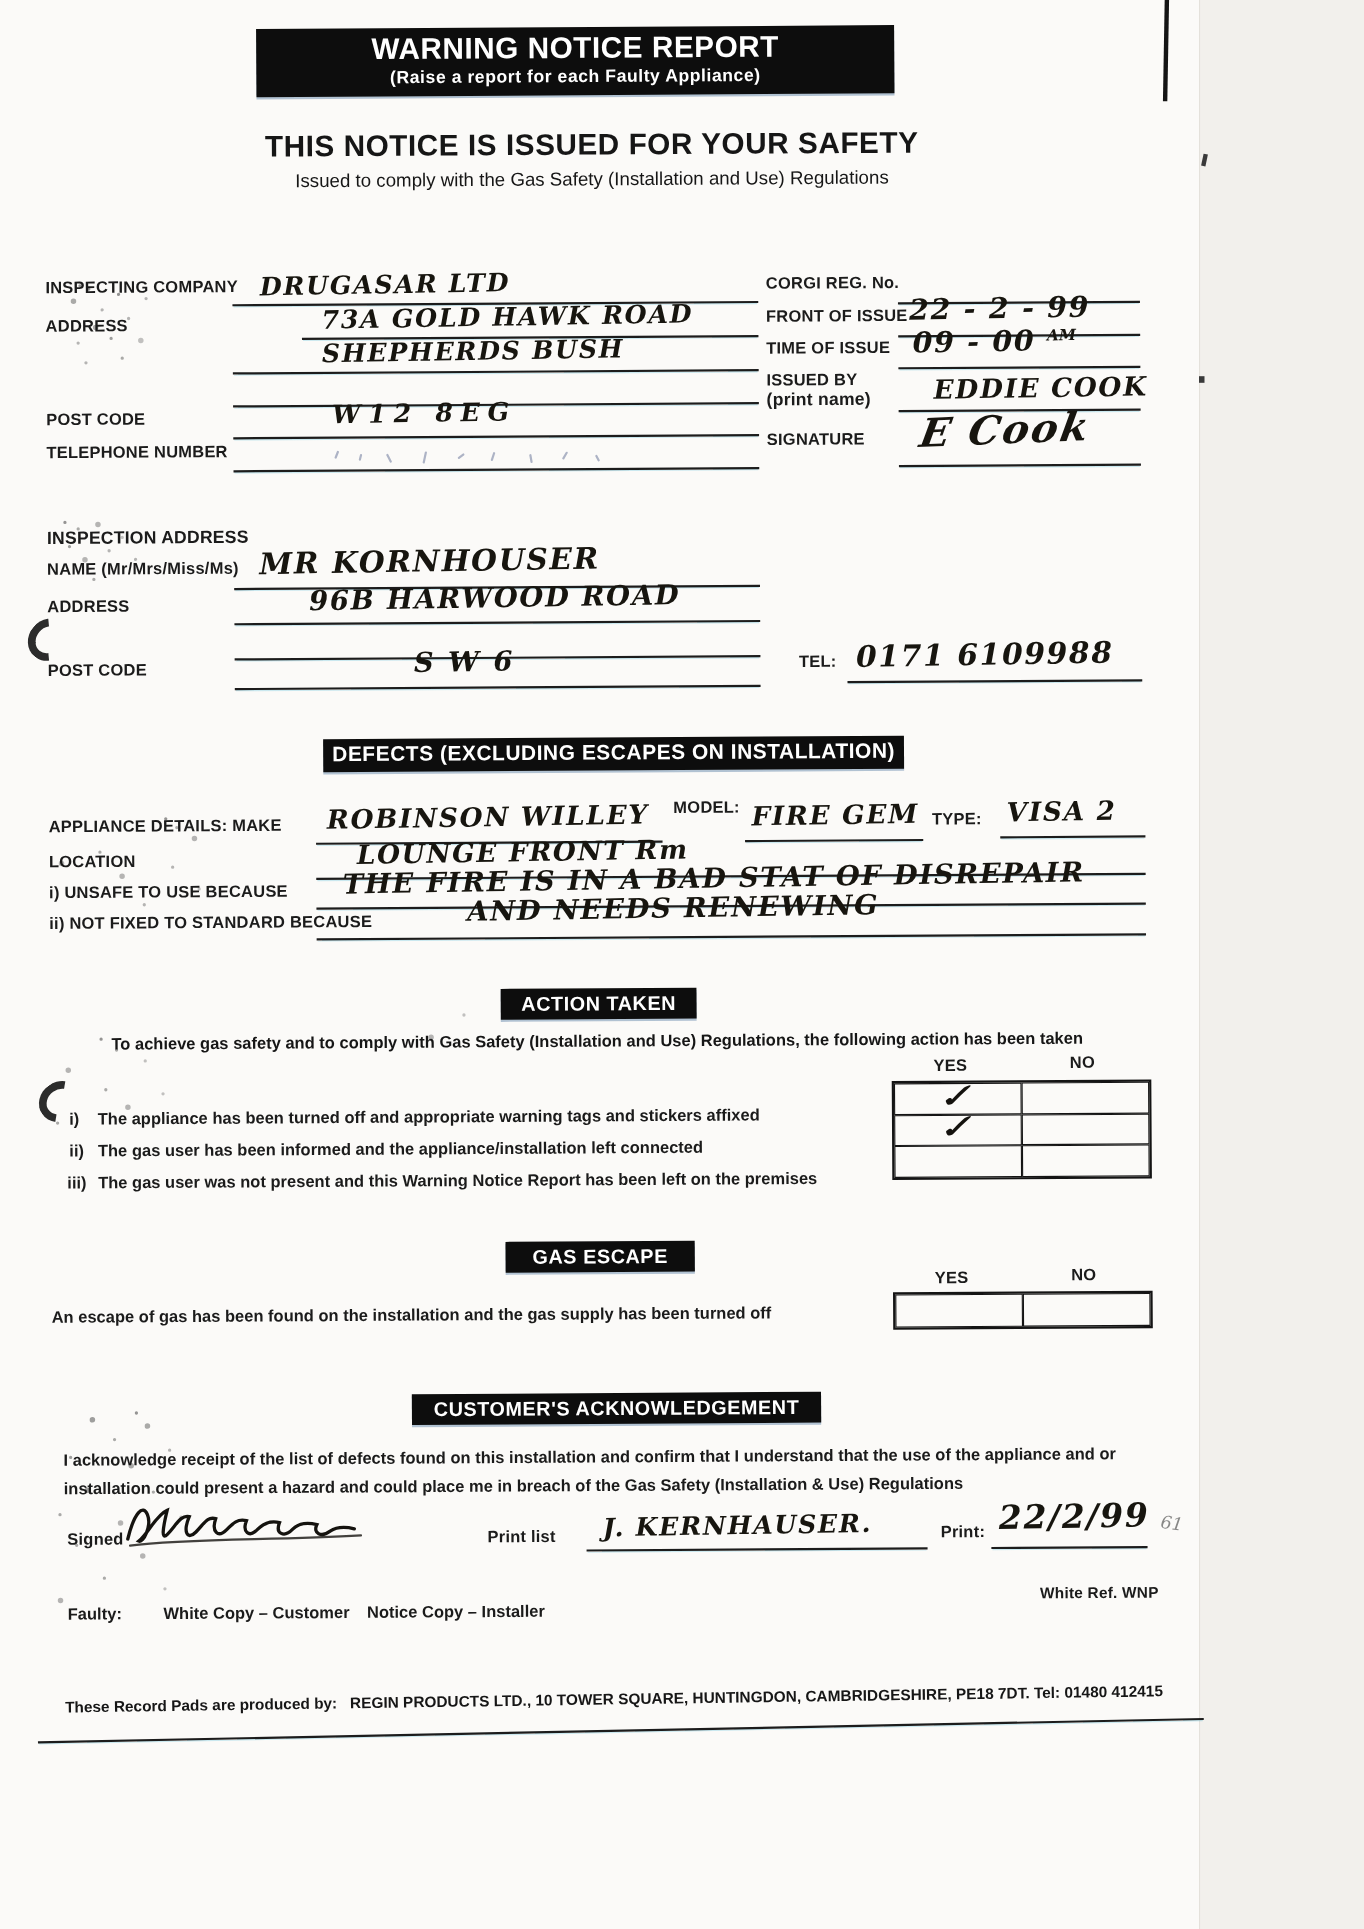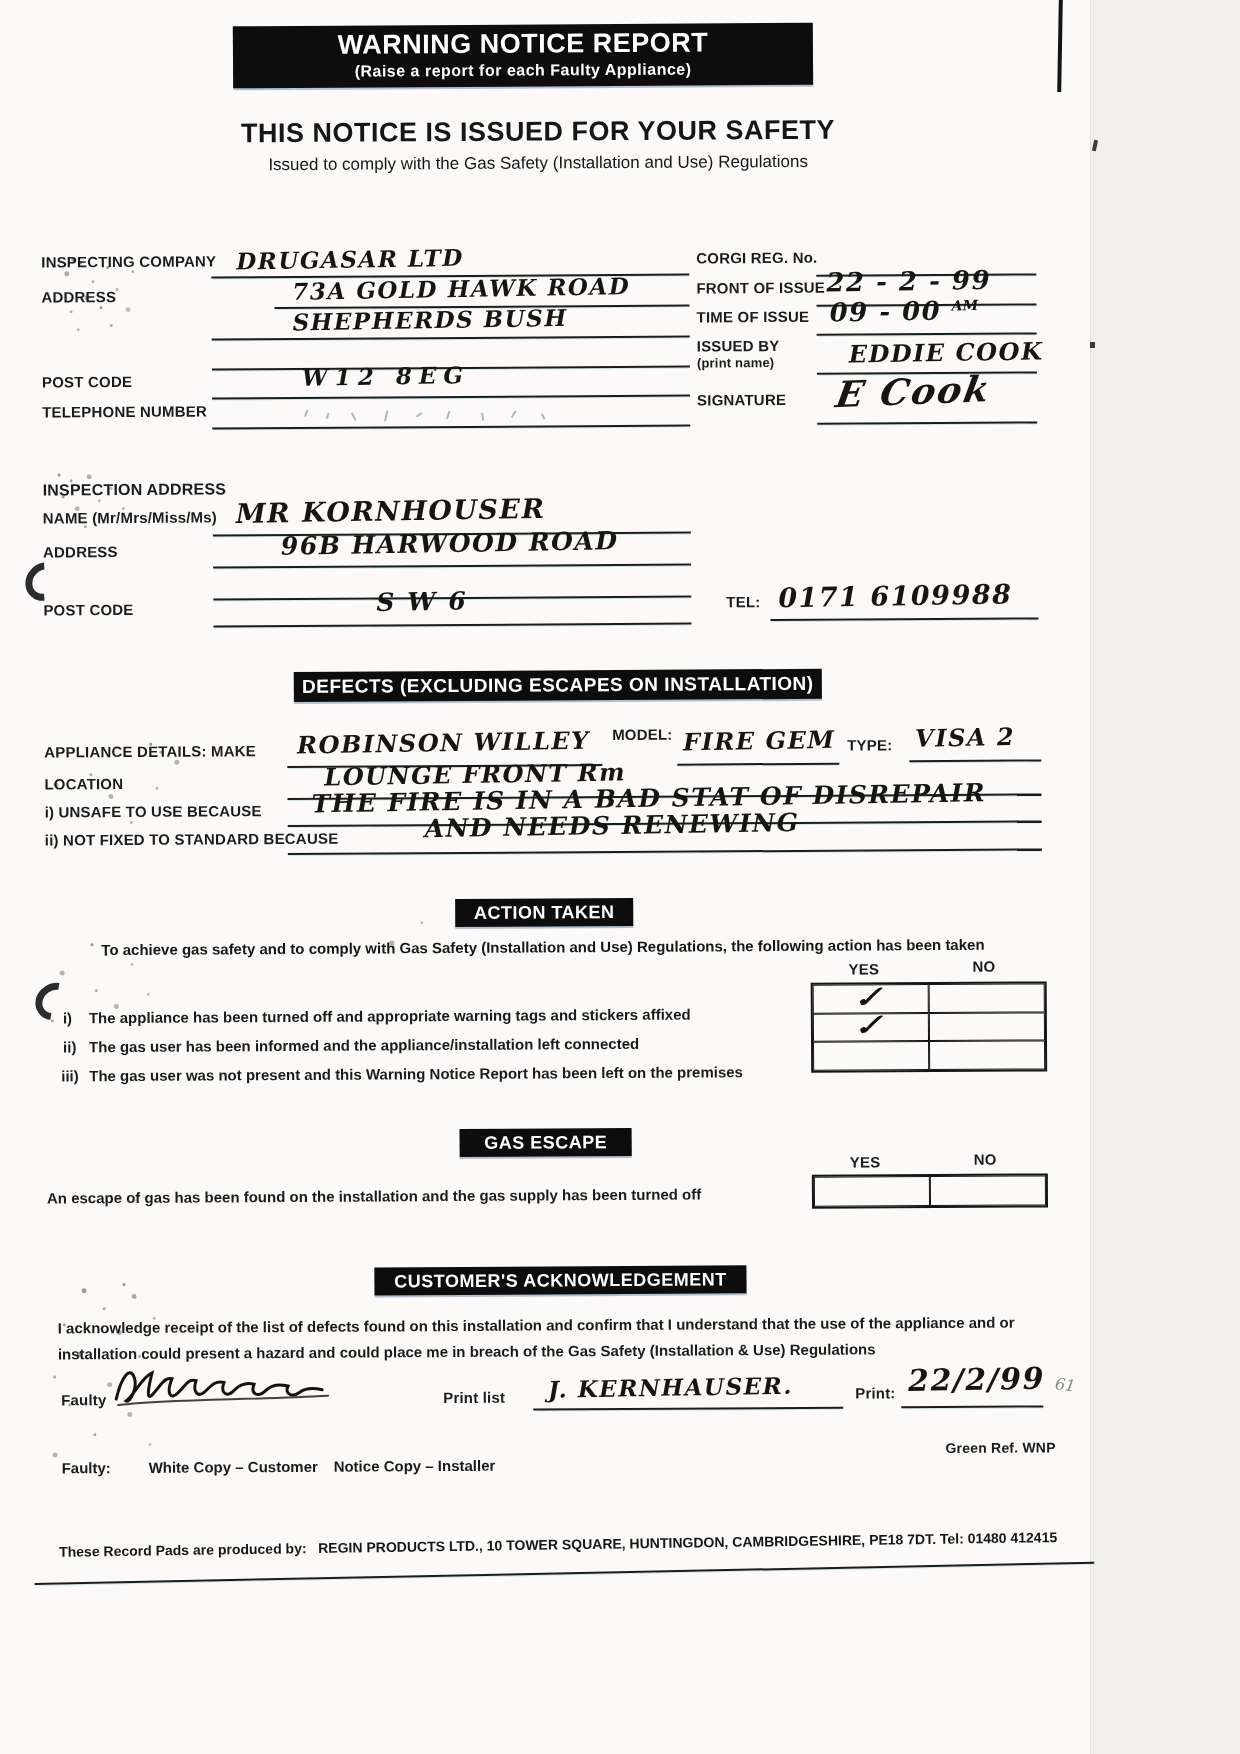--- a/index.html
+++ b/index.html
@@ -4,21 +4,21 @@
 <style>
   html,body { margin:0; padding:0; background:#d8d5d0; }
   .page {
     position:relative; width:1240px; height:1754px; margin:0 auto;
     background:#fbfaf8; overflow:hidden;
     font-family:"Liberation Sans", sans-serif; color:#161616;
   }
   .content { position:absolute; inset:0; transform:rotate(-0.35deg); transform-origin:50% 50%; }
   .abs { position:absolute; }
   .lbl { position:absolute; font-weight:700; font-size:15px; letter-spacing:0.2px; white-space:nowrap; color:#1b1b1b; }
-  .lbl-sm { font-size:13px; }
+  .lbl-sm { font-size:16px; }
   .bar { position:absolute; background:#0d0d0d; color:#ffffff; text-align:center; font-weight:700; letter-spacing:0.5px; box-shadow:0 2px 0 rgba(40,90,140,.35); }
   .bar .t1 { font-size:27px; line-height:33px; padding-top:3px; }
   .bar .t2 { font-size:16px; line-height:20px; }
   .center-txt { position:absolute; left:20px; width:1045px; text-align:center; }
   .fline { position:absolute; border-bottom:2px solid #1c1c1c; box-shadow:0 2px 0 -1px rgba(130,205,225,0.40); }
   .hw {
     position:absolute; font-family:"DejaVu Serif", serif; font-style:italic; font-weight:700;
     color:#17150f; letter-spacing:1.5px; white-space:nowrap; transform:rotate(-0.6deg);
     font-size:23px;
   }
@@ -170,34 +170,34 @@
     <div class="lbl" style="left:972px;top:1153px;">NO</div>
     <div class="tbl" style="left:810px;top:1176px;width:232px;height:30px;grid-template-columns:1fr 1fr;grid-template-rows:1fr;">
       <div class="cell"></div>
       <div class="cell"></div>
     </div>
     <div class="body-txt" style="left:45px;top:1186px;width:740px;">An escape of gas has been found on the installation and the gas supply has been turned off</div>
 
     <div class="bar" style="left:372px;top:1266px;width:372px;height:28px;font-size:18px;line-height:28px;">CUSTOMER'S ACKNOWLEDGEMENT</div>
     <div class="body-txt" style="left:55px;top:1312px;width:985px;line-height:26px;">I acknowledge receipt of the list of defects found on this installation and confirm that I understand that the use of the appliance and or installation could present a hazard and could place me in breach of the Gas Safety (Installation &amp; Use) Regulations</div>
 
-    <div class="lbl" style="left:58px;top:1388px;">Faulty</div>
+    <div class="lbl" style="left:58px;top:1388px;">Signed</div>
     <svg class="abs" style="left:105px;top:1352px;" width="250" height="60" viewBox="0 0 250 60">
       <path d="M8,44 C14,20 22,12 26,22 C30,32 22,48 18,46 C26,40 34,22 44,18 C40,34 38,46 44,40 C52,32 56,22 64,24 C58,38 62,46 70,38 C78,30 80,24 88,26 C84,38 90,44 98,36 C104,30 108,26 116,28 C112,38 118,44 126,36 C132,30 138,28 146,30 C142,40 150,44 158,36 C164,30 172,30 180,32 C176,40 184,44 192,38 C198,34 206,34 214,36" stroke="#15130f" stroke-width="3" fill="none" stroke-linecap="round"></path>
       <path d="M10,50 C60,44 140,46 220,42" stroke="#15130f" stroke-width="2" fill="none" stroke-linecap="round" opacity="0.8"></path>
     </svg>
     <div class="lbl" style="left:440px;top:1388px;">Print list</div>
     <div class="fline" style="left:530px;top:1388px;width:310px;height:20px;"></div>
     <div class="hw" style="left:545px;top:1374px;font-size:23px;">J. KERNHAUSER.</div>
     <div class="lbl" style="left:852px;top:1386px;">Print:</div>
     <div class="fline" style="left:898px;top:1388px;width:142px;height:20px;"></div>
     <div class="hw" style="left:905px;top:1364px;font-size:30px;">22/2/99</div>
     <div class="margin-mark" style="left:1052px;top:1378px;transform:rotate(8deg);">61</div>
 
-    <div class="lbl" style="left:942px;top:1442px;font-size:14px;">Green Ref. WNP</div>
+    <div class="lbl" style="left:942px;top:1442px;font-size:14px;">White Ref. WNP</div>
     <div class="body-txt" style="left:58px;top:1456px;font-weight:700;">Faulty:</div>
     <div class="body-txt" style="left:145px;top:1456px;font-weight:700;">White Copy – Customer</div>
     <div class="body-txt" style="left:330px;top:1456px;font-weight:700;">Notice Copy – Installer</div>
 
     <div class="abs" style="left:55px;top:1536px;width:1010px;font-size:14px;font-weight:700;transform:rotate(-0.5deg);white-space:nowrap;">
       <span>These Record Pads are produced by:</span>&nbsp;&nbsp;
       <span>REGIN PRODUCTS LTD., 10 TOWER SQUARE, HUNTINGDON, CAMBRIDGESHIRE, PE18 7DT.  Tel: 01480 412415</span>
     </div>
     <div class="fline" style="left:30px;top:1548px;width:1060px;height:24px;transform:rotate(-0.8deg);"></div>
 

